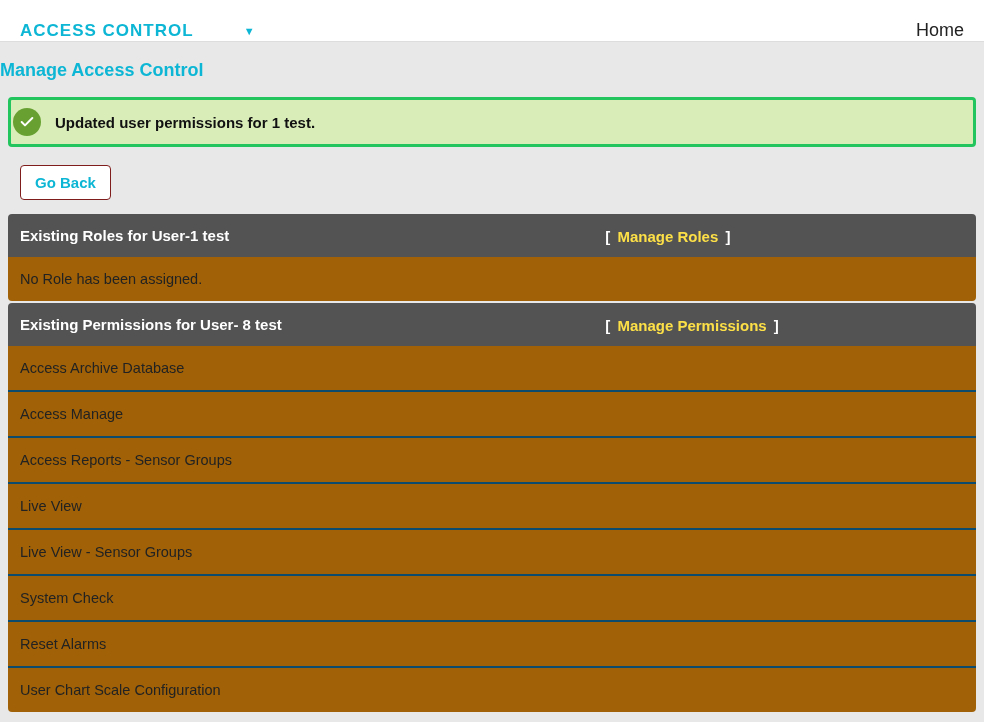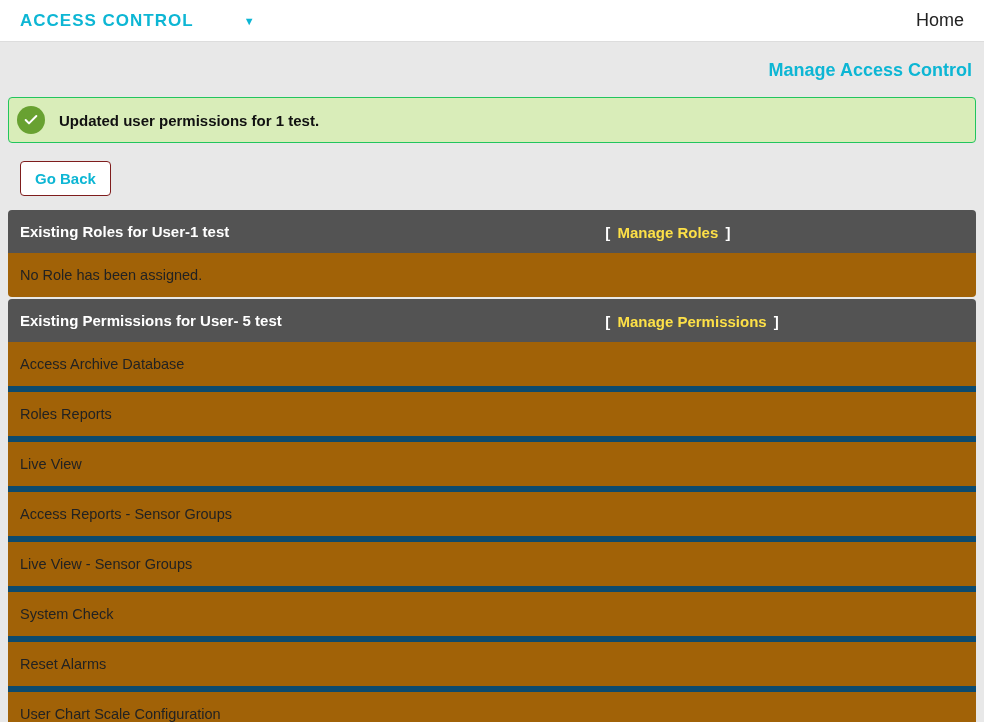--- a/index.html
+++ b/index.html
@@ -2,21 +2,21 @@
 <html><head>
   <meta charset="utf-8">
   <style>
     * { margin: 0; padding: 0; box-sizing: border-box; }
     body { font-family: Arial, Helvetica, sans-serif; background: #e8e8e8; width: 984px; }
     
     .header {
       background: #fff;
       display: flex;
       justify-content: space-between;
-      align-items: center;
+      align-items: flex-end;
       height: 42px;
       padding: 0 20px;
       border-bottom: 1px solid #ddd;
     }
     .header-left {
       display: flex;
       align-items: center;
       gap: 50px;
       color: #0DB6D4;
       font-weight: 700;
@@ -26,39 +26,39 @@
     .dropdown-arrow {
       font-size: 11px;
       color: #0DB6D4;
     }
     .header-right {
       font-size: 18px;
       color: #222;
     }
     
     .page-title {
-      text-align: right;
+      text-align: left;
       color: #0DB6D4;
       font-weight: 700;
       font-size: 18px;
-      padding: 18px 12px 16px;
+      padding: 18px 0 16px;
     }
     
     .content {
       padding: 0 8px 24px;
     }
     
     .alert {
       background: #D9EDB9;
-      border: 1px solid #22c55e;
+      border: 3px solid #22c55e;
       border-radius: 4px;
       display: flex;
       align-items: center;
       gap: 14px;
-      padding: 8px 14px 8px 8px;
+      padding: 8px 14px 8px 2px;
       margin-bottom: 18px;
     }
     .alert-icon {
       width: 28px;
       height: 28px;
       background: #68A131;
       border-radius: 50%;
       display: flex;
       align-items: center;
       justify-content: center;
@@ -107,21 +107,21 @@
     }
     .panel-header-link .bracket { color: #fff; }
     .panel-header-link .link { color: #fde047; cursor: pointer; margin: 0 3px; }
     
     .list {
       background: #a16207;
       border-radius: 0 0 4px 4px;
     }
     .list-item {
       padding: 14px 12px;
-      border-bottom: 6px solid #0c4a6e;
+      border-bottom: 2px solid #0c4a6e;
       font-size: 14.5px;
       color: #222;
     }
     .list-item:last-child { border-bottom: none; }
     
     .spacer { height: 2px; }
   </style>
 </head>
 <body>
 
@@ -159,32 +159,32 @@
     </div>
     <div class="list">
       <div class="list-item">No Role has been assigned.</div>
     </div>
   </div>
 
   <div class="spacer"></div>
 
   <div class="panel">
     <div class="panel-header">
-      <span>Existing Permissions for User- 5 test</span>
+      <span>Existing Permissions for User- 8 test</span>
       <span class="panel-header-link">
         <span class="bracket">[</span>
         <span class="link">Manage Permissions</span>
         <span class="bracket">]</span>
       </span>
     </div>
     <div class="list" id="perm-list">
         <div class="list-item">Access Archive Database</div>
-        <div class="list-item">Roles Reports</div>
+        <div class="list-item">Access Manage</div>
+        <div class="list-item">Access Reports - Sensor Groups</div>
         <div class="list-item">Live View</div>
-        <div class="list-item">Access Reports - Sensor Groups</div>
         <div class="list-item">Live View - Sensor Groups</div>
         <div class="list-item">System Check</div>
         <div class="list-item">Reset Alarms</div>
         <div class="list-item">User Chart Scale Configuration</div>
       </div>
   </div>
 
 </div>
 
 </body></html>

